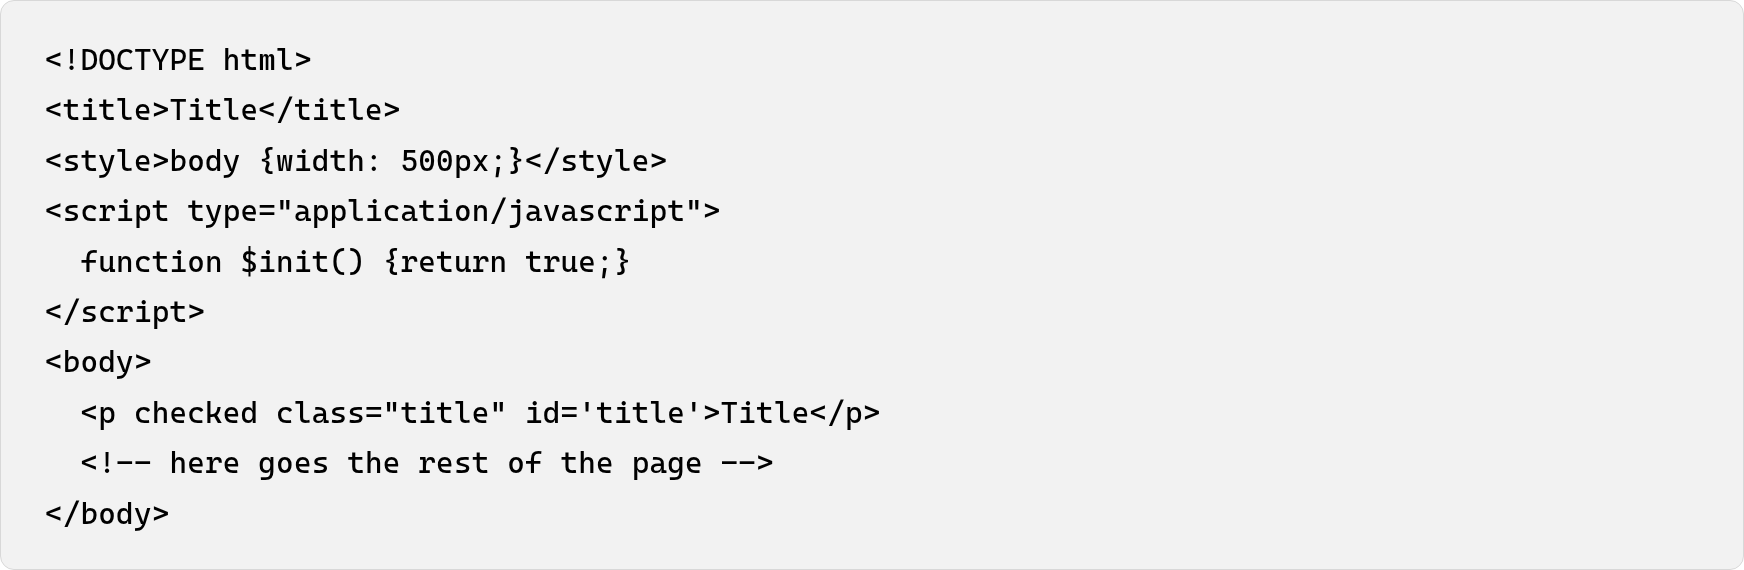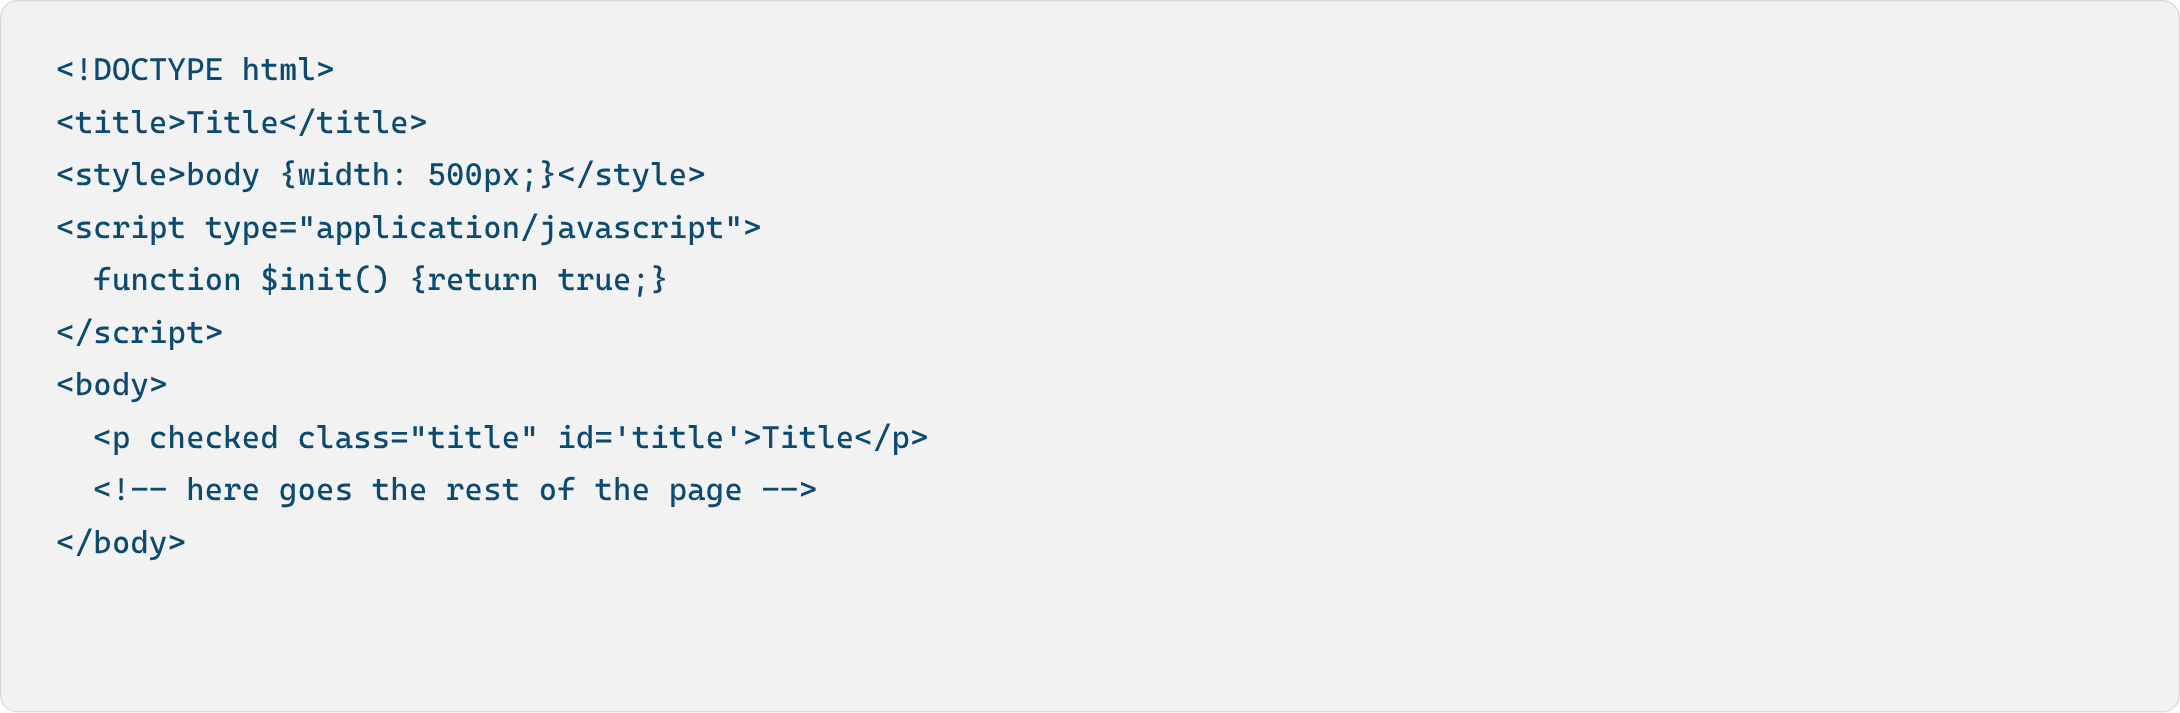--- a/index.html
+++ b/index.html
@@ -17,23 +17,23 @@
   .code-block {
     width: 1744px;
     height: 570px;
     background: #f2f2f2;
     border: 1px solid #d8d8d8;
     border-radius: 14px;
     padding: 34px 44px;
   }
   .code {
     font-family: ui-monospace, "SF Mono", "Cascadia Mono", Menlo, Consolas, monospace;
-    font-size: 25px;
+    font-size: 30px;
     line-height: 1.68;
-    color: #0c4a6e;
+    color: #000000;
     white-space: pre;
     letter-spacing: 0.2px;
   }
 </style>
 </head>
 <body>
 
 <div class="code-block">
   <div class="code">&lt;!DOCTYPE html&gt;
 &lt;title&gt;Title&lt;/title&gt;

